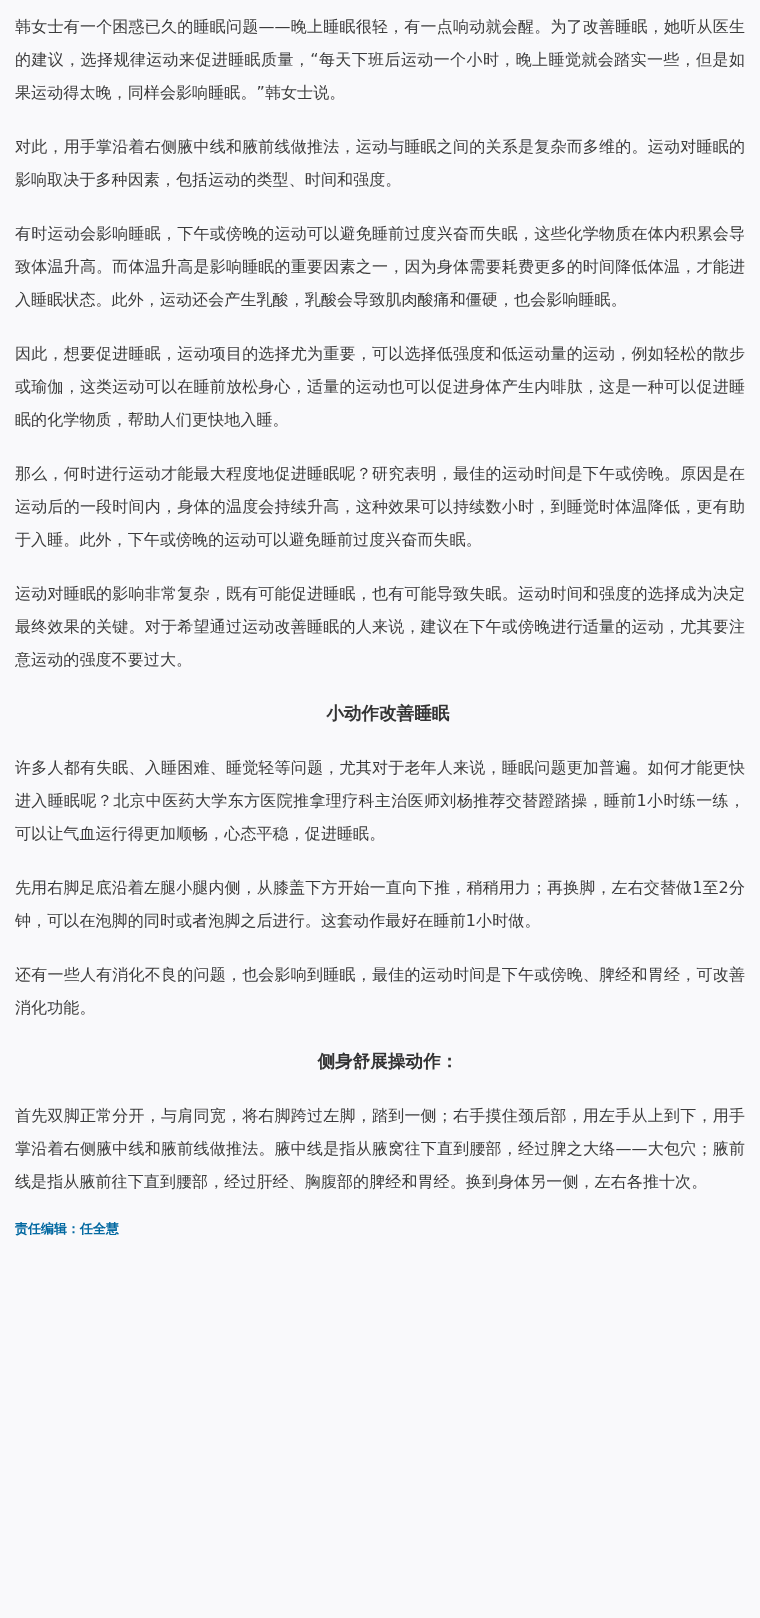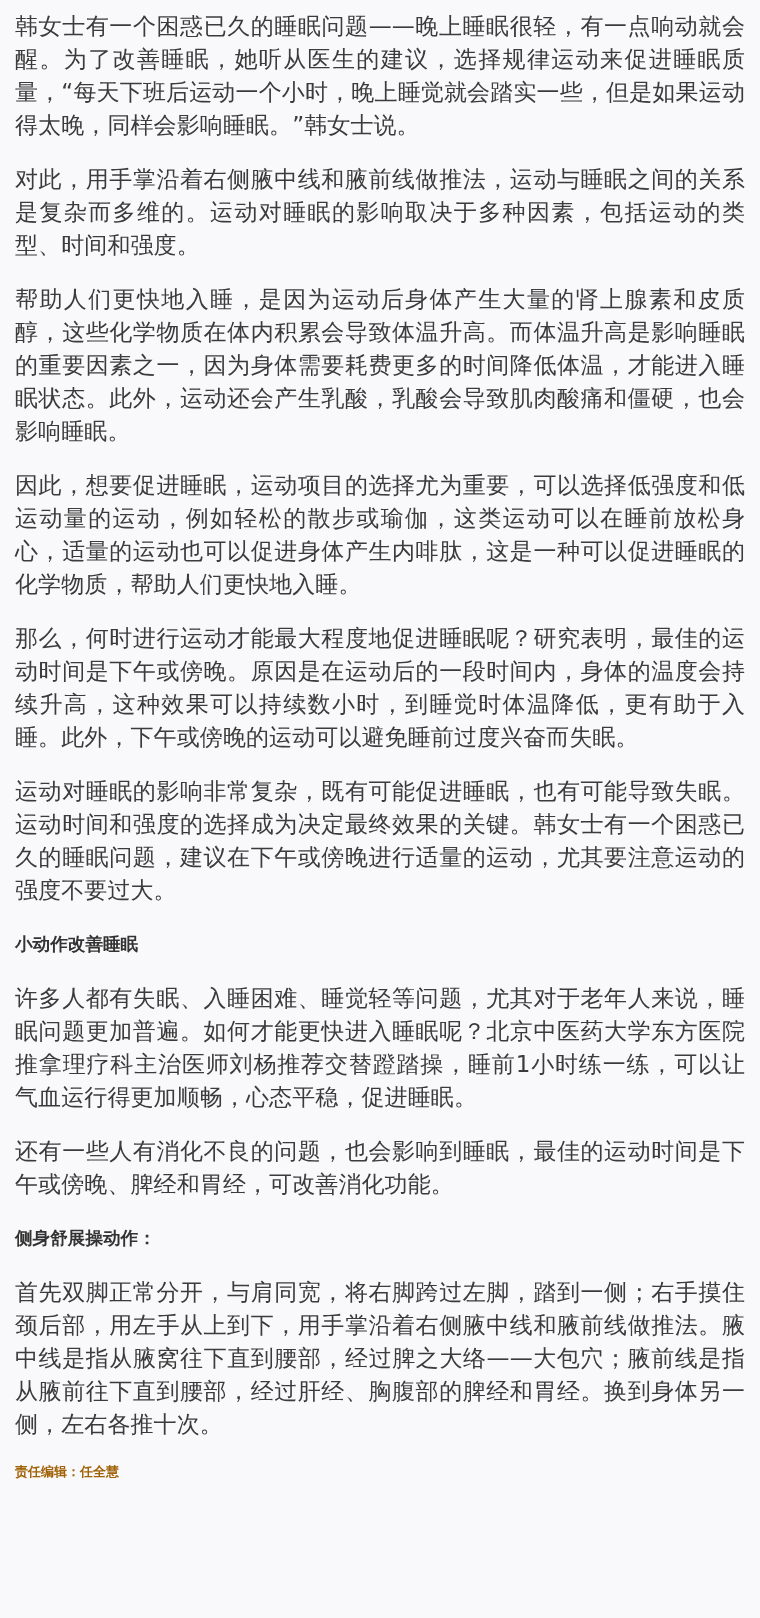--- a/index.html
+++ b/index.html
@@ -10,50 +10,52 @@
     overflow: hidden;
     font-family: "DejaVu Sans", "Liberation Sans", sans-serif;
     color: #3b3b3b;
   }
   .article {
     padding: 10px 15px 0 15px;
     box-sizing: border-box;
     width: 760px;
   }
   .para {
-    font-size: 23px;
+    font-size: 16px;
     line-height: 33px;
     margin: 0 0 21px 0;
     text-align: justify;
     letter-spacing: 0.1px;
   }
   .heading {
     font-size: 17.6px;
     line-height: 33px;
     font-weight: bold;
-    margin: 0 0 21px 0;
+    margin: 0 0 21px 16px;
     color: #333;
+    text-align: center;
   }
   .editor {
     font-size: 13px;
     line-height: 20px;
-    color: #a16207;
+    color: #0369a1;
     font-weight: bold;
     margin-top: 0;
   }
 </style>
 </head>
 <body>
 
 <div class="article">
   <p class="para">韩女士有一个困惑已久的睡眠问题——晚上睡眠很轻，有一点响动就会醒。为了改善睡眠，她听从医生的建议，选择规律运动来促进睡眠质量，“每天下班后运动一个小时，晚上睡觉就会踏实一些，但是如果运动得太晚，同样会影响睡眠。”韩女士说。</p>
   <p class="para">对此，用手掌沿着右侧腋中线和腋前线做推法，运动与睡眠之间的关系是复杂而多维的。运动对睡眠的影响取决于多种因素，包括运动的类型、时间和强度。</p>
-  <p class="para">帮助人们更快地入睡，是因为运动后身体产生大量的肾上腺素和皮质醇，这些化学物质在体内积累会导致体温升高。而体温升高是影响睡眠的重要因素之一，因为身体需要耗费更多的时间降低体温，才能进入睡眠状态。此外，运动还会产生乳酸，乳酸会导致肌肉酸痛和僵硬，也会影响睡眠。</p>
+  <p class="para">有时运动会影响睡眠，下午或傍晚的运动可以避免睡前过度兴奋而失眠，这些化学物质在体内积累会导致体温升高。而体温升高是影响睡眠的重要因素之一，因为身体需要耗费更多的时间降低体温，才能进入睡眠状态。此外，运动还会产生乳酸，乳酸会导致肌肉酸痛和僵硬，也会影响睡眠。</p>
   <p class="para">因此，想要促进睡眠，运动项目的选择尤为重要，可以选择低强度和低运动量的运动，例如轻松的散步或瑜伽，这类运动可以在睡前放松身心，适量的运动也可以促进身体产生内啡肽，这是一种可以促进睡眠的化学物质，帮助人们更快地入睡。</p>
   <p class="para">那么，何时进行运动才能最大程度地促进睡眠呢？研究表明，最佳的运动时间是下午或傍晚。原因是在运动后的一段时间内，身体的温度会持续升高，这种效果可以持续数小时，到睡觉时体温降低，更有助于入睡。此外，下午或傍晚的运动可以避免睡前过度兴奋而失眠。</p>
-  <p class="para">运动对睡眠的影响非常复杂，既有可能促进睡眠，也有可能导致失眠。运动时间和强度的选择成为决定最终效果的关键。韩女士有一个困惑已久的睡眠问题，建议在下午或傍晚进行适量的运动，尤其要注意运动的强度不要过大。</p>
+  <p class="para">运动对睡眠的影响非常复杂，既有可能促进睡眠，也有可能导致失眠。运动时间和强度的选择成为决定最终效果的关键。对于希望通过运动改善睡眠的人来说，建议在下午或傍晚进行适量的运动，尤其要注意运动的强度不要过大。</p>
   <h3 class="heading">小动作改善睡眠</h3>
   <p class="para">许多人都有失眠、入睡困难、睡觉轻等问题，尤其对于老年人来说，睡眠问题更加普遍。如何才能更快进入睡眠呢？北京中医药大学东方医院推拿理疗科主治医师刘杨推荐交替蹬踏操，睡前1小时练一练，可以让气血运行得更加顺畅，心态平稳，促进睡眠。</p>
+  <p class="para">先用右脚足底沿着左腿小腿内侧，从膝盖下方开始一直向下推，稍稍用力；再换脚，左右交替做1至2分钟，可以在泡脚的同时或者泡脚之后进行。这套动作最好在睡前1小时做。</p>
   <p class="para">还有一些人有消化不良的问题，也会影响到睡眠，最佳的运动时间是下午或傍晚、脾经和胃经，可改善消化功能。</p>
   <h3 class="heading">侧身舒展操动作：</h3>
   <p class="para">首先双脚正常分开，与肩同宽，将右脚跨过左脚，踏到一侧；右手摸住颈后部，用左手从上到下，用手掌沿着右侧腋中线和腋前线做推法。腋中线是指从腋窝往下直到腰部，经过脾之大络——大包穴；腋前线是指从腋前往下直到腰部，经过肝经、胸腹部的脾经和胃经。换到身体另一侧，左右各推十次。</p>
   <div class="editor">责任编辑：任全慧</div>
 </div>
 
 </body></html>

